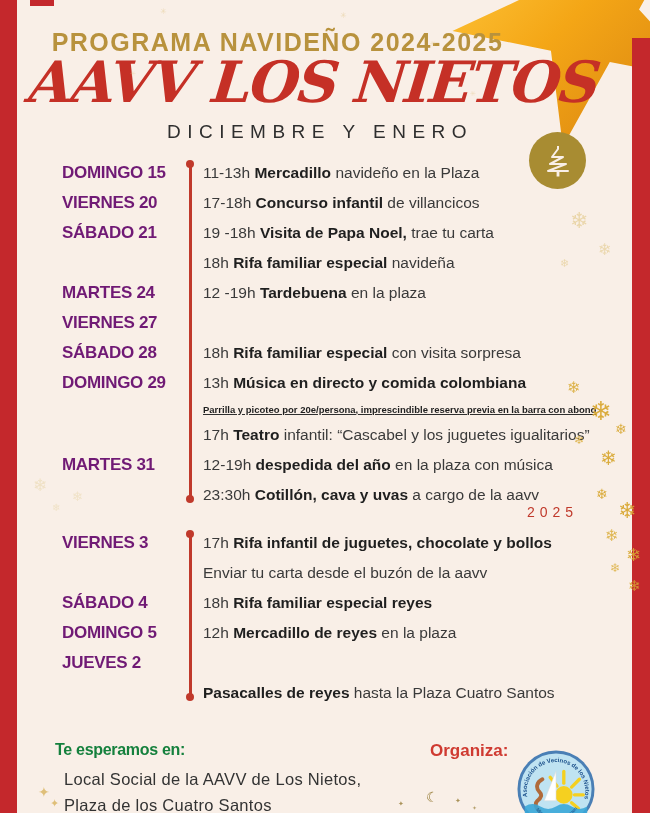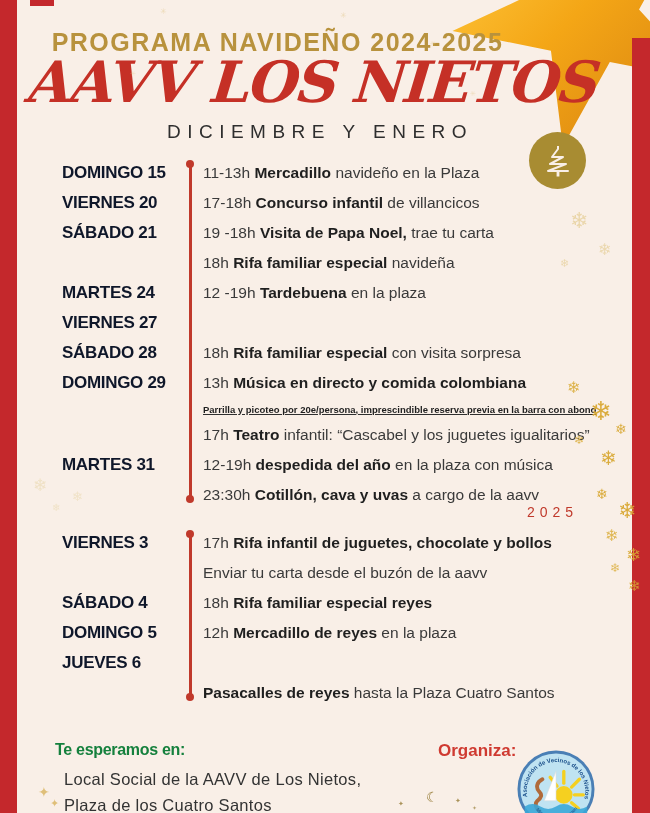--- a/index.html
+++ b/index.html
@@ -38,40 +38,40 @@
   #tree-badge{
     position:absolute;left:529px;top:132px;width:57px;height:57px;border-radius:50%;
     background:#a88c32;display:flex;align-items:center;justify-content:center;
   }
   
   #schedule{position:absolute;left:0;top:158px;width:650px;}
   .row{display:flex;height:30px;align-items:center;}
   .row.small{height:22px;}
   .date{
     flex:0 0 203px;box-sizing:border-box;padding-left:62px;
-    font-size:17px;font-weight:bold;color:#0f172a;letter-spacing:-0.3px;white-space:nowrap;
+    font-size:17px;font-weight:bold;color:#701a75;letter-spacing:-0.3px;white-space:nowrap;
   }
   .desc{flex:1;font-size:15.5px;color:#3a3a3a;white-space:nowrap;}
   .desc b{color:#1f1f1f;}
   .row.small .desc{font-size:9.5px;font-weight:600;color:#2f2f2f;text-decoration:underline;}
   .group2{margin-top:18px;}
   
   .tline{position:absolute;left:189px;width:2.5px;background:#c0392b;}
   #tline1{top:164px;height:336px;}
   #tline2{top:534px;height:164px;}
   .tdot{position:absolute;left:186px;width:8px;height:8px;border-radius:50%;background:#c0392b;}
   #tdot1a{top:160px;} #tdot1b{top:495px;} #tdot2a{top:530px;} #tdot2b{top:693px;}
   
   #year-label{
     position:absolute;left:505px;top:504px;width:95px;text-align:center;
     font-size:14px;font-weight:400;letter-spacing:5px;color:#c0392b;
   }
   
   #meet-label{position:absolute;left:55px;top:741px;font-size:16px;font-weight:bold;color:#15803d;letter-spacing:-0.3px;}
-  #organizer-label{position:absolute;left:430px;top:741px;font-size:17px;font-weight:bold;color:#cf3a31;margin-left:8px;}
+  #organizer-label{position:absolute;left:430px;top:741px;font-size:17px;font-weight:bold;color:#cf3a31;}
   #address1{position:absolute;left:64px;top:770px;font-size:16.5px;color:#333;letter-spacing:0.3px;}
   #address2{position:absolute;left:64px;top:796px;font-size:16.5px;color:#333;letter-spacing:0.3px;}
   #logo{position:absolute;left:517px;top:750px;width:78px;height:78px;}
   .deco{position:absolute;pointer-events:none;line-height:1;}
 </style>
 </head>
 <body>
 
 <div id="poster">
 
@@ -161,21 +161,21 @@
         </div>
         <div class="row">
           <div class="date">SÁBADO 4</div>
           <div class="desc"><span>18h </span><b>Rifa familiar especial reyes</b></div>
         </div>
         <div class="row">
           <div class="date">DOMINGO 5</div>
           <div class="desc"><span>12h </span><b>Mercadillo de reyes</b><span> en la plaza</span></div>
         </div>
         <div class="row">
-          <div class="date">JUEVES 6</div>
+          <div class="date">JUEVES 2</div>
         </div>
         <div class="row">
           <div class="date"></div>
           <div class="desc"><b>Pasacalles de reyes</b><span> hasta la Plaza Cuatro Santos</span></div>
         </div>
       </div>
     </div>
 
   <div id="year-label">2025</div>
 

